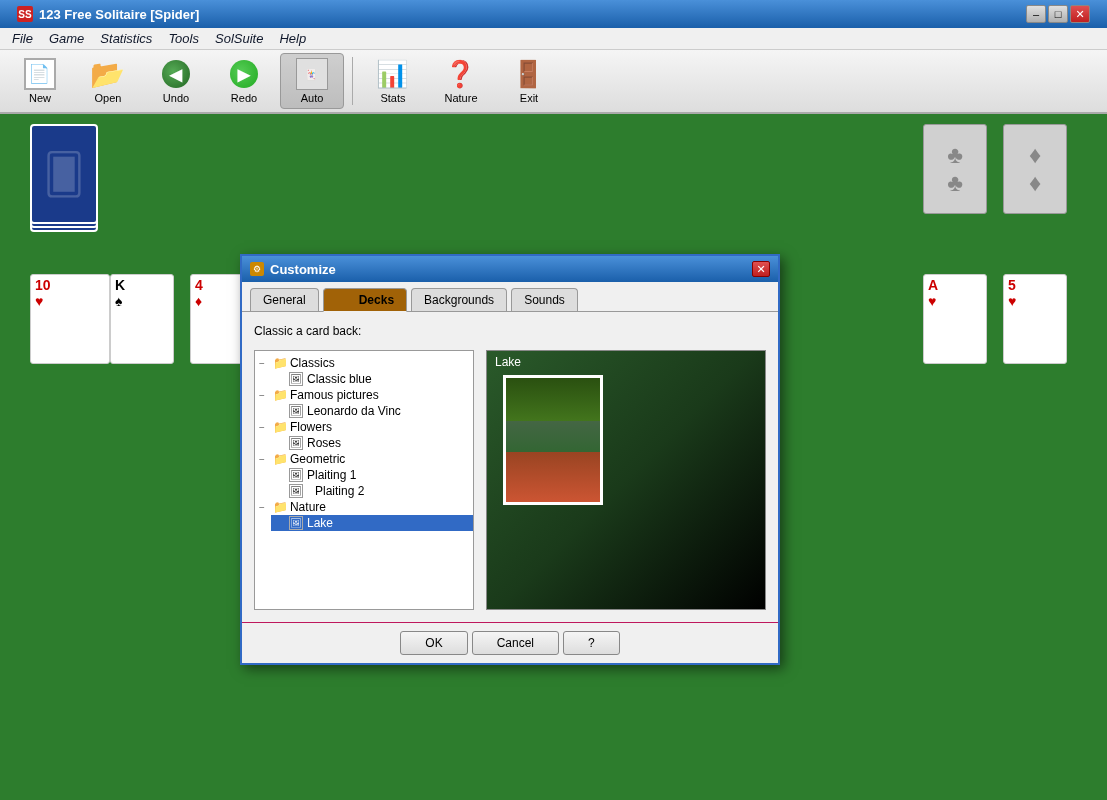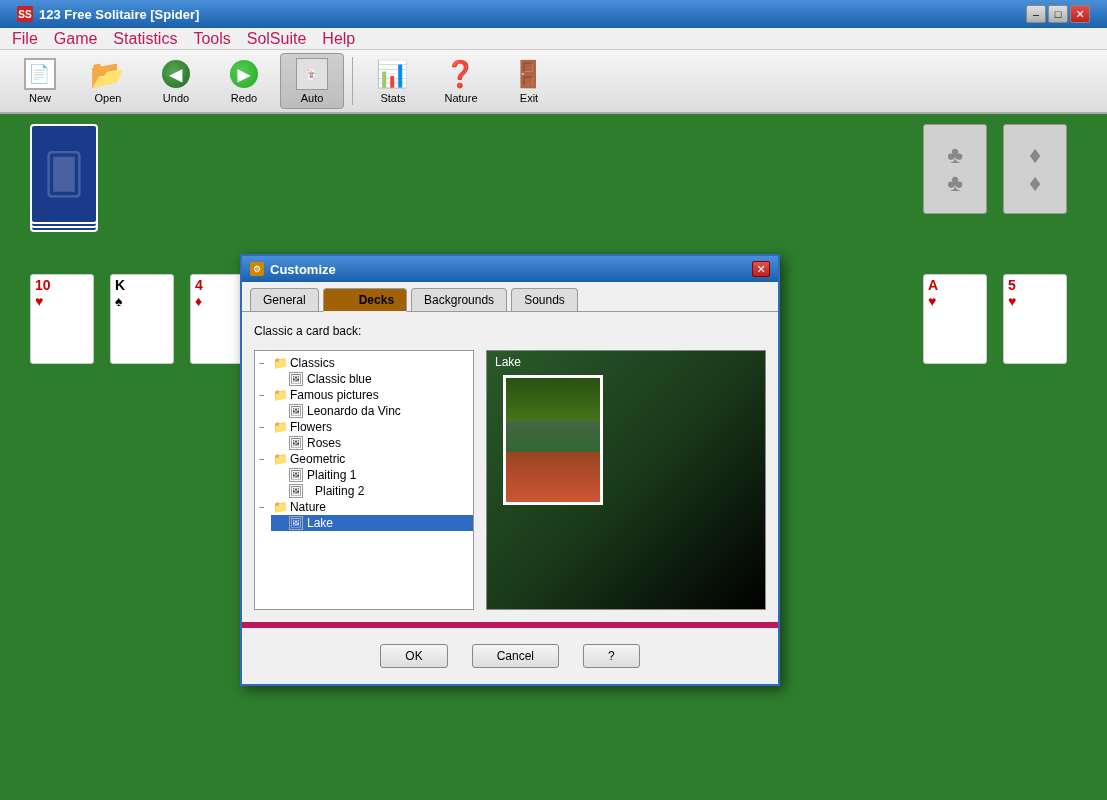--- a/index.html
+++ b/index.html
@@ -30,23 +30,24 @@
     .menu-bar {
       background: #f0f0f0;
       height: 22px;
       display: flex;
       align-items: center;
       padding: 0 4px;
       border-bottom: 1px solid #ccc;
     }
     .menu-item {
       padding: 2px 8px;
-      font-size: 16px;
+      font-size: 13px;
       cursor: pointer;
-      color: #be185d;
+      color: #0f172a;
+      font-style: italic;
     }
 
     
     .toolbar {
       background: linear-gradient(to bottom, #f5f5f5, #ddd);
       height: 64px;
       display: flex;
       align-items: center;
       padding: 4px 8px;
       gap: 4px;
@@ -167,21 +168,21 @@
     .lake-img {
       width: 100%; height: 100%;
       background: linear-gradient(to bottom, #3a6b20 40%, #aa4422 60%, #dd6644 80%);
       position: relative;
     }
     .lake-trees { position: absolute; top: 0; left: 0; width: 100%; height: 45%; background: linear-gradient(to bottom, #2a5010, #4a8020); }
     .lake-water { position: absolute; top: 35%; left: 0; width: 100%; height: 25%; background: linear-gradient(to bottom, #446644, #336633); }
     .lake-flowers { position: absolute; bottom: 0; left: 0; width: 100%; height: 40%; background: linear-gradient(to bottom, #994422, #cc5533); }
 
     
-    .dialog-buttons { display: flex; justify-content: center; gap: 24px; padding: 16px; border-top: 6px solid #be185d; background: #f0f0f0; }
+    .dialog-buttons { display: flex; justify-content: center; gap: 4px; padding: 8px; border-top: 1px solid #be185d; background: #f0f0f0; }
     .dialog-btn {
       padding: 4px 24px; background: linear-gradient(to bottom, #f5f5f5, #ddd);
       border: 1px solid #888; border-radius: 3px; cursor: pointer; font-size: 12px;
     }
 
     
     .new-icon { width: 32px; height: 32px; border: 2px solid #aaa; background: white; display: flex; align-items: center; justify-content: center; font-size: 18px; }
     .nav-circle { width: 28px; height: 28px; border-radius: 50%; display: flex; align-items: center; justify-content: center; font-size: 16px; font-weight: bold; color: white; }
     .nav-circle.back { background: radial-gradient(circle at 40% 40%, #55aa55, #226622); }
     .nav-circle.forward { background: radial-gradient(circle at 40% 40%, #55cc55, #22aa22); }
@@ -258,21 +259,21 @@
 
 <div class="game-area" style="position:relative; background:#2d7d2d;">
 
   <div style="position:absolute; top:10px; left:30px; width:72px; height:110px;">
     <div style="position:absolute; top:8px; left:0; width:68px; height:100px; background:#1a3a8a; border:2px solid white; border-radius:4px;"></div>
     <div style="position:absolute; top:4px; left:0; width:68px; height:100px; background:#1a3a8a; border:2px solid white; border-radius:4px;"></div>
     <div style="position:absolute; top:0; left:0; width:68px; height:100px; background:#1a3a8a; border:2px solid white; border-radius:4px; display:flex; align-items:center; justify-content:center; font-size:40px; color:rgba(255,255,255,0.2);">🂠</div>
   </div>
 
   <div style="position:absolute; top:160px; left:30px;">
-    <div style="width:64px; height:90px; background:white; border:1px solid #ccc; border-radius:3px; display:flex; align-items:flex-start; justify-content:flex-start; padding:2px 4px; font-weight:bold; color:#cc0000; font-size:14px;">10<br>♥</div>
+    <div style="width:80px; height:90px; background:white; border:1px solid #ccc; border-radius:3px; display:flex; align-items:flex-start; justify-content:flex-start; padding:2px 4px; font-weight:bold; color:#cc0000; font-size:14px;">10<br>♥</div>
   </div>
   <div style="position:absolute; top:160px; left:110px;">
     <div style="width:64px; height:90px; background:white; border:1px solid #ccc; border-radius:3px; display:flex; align-items:flex-start; justify-content:flex-start; padding:2px 4px; font-weight:bold; color:#000; font-size:14px;">K<br>♠</div>
   </div>
   <div style="position:absolute; top:160px; left:190px;">
     <div style="width:64px; height:90px; background:white; border:1px solid #ccc; border-radius:3px; display:flex; align-items:flex-start; justify-content:flex-start; padding:2px 4px; font-weight:bold; color:#cc0000; font-size:14px;">4<br>♦</div>
   </div>
 
   <div style="position:absolute; top:160px; right:120px;">
     <div style="width:64px; height:90px; background:white; border:1px solid #ccc; border-radius:3px; display:flex; align-items:flex-start; justify-content:flex-start; padding:2px 4px; font-weight:bold; color:#cc0000; font-size:14px;">A<br>♥</div>

